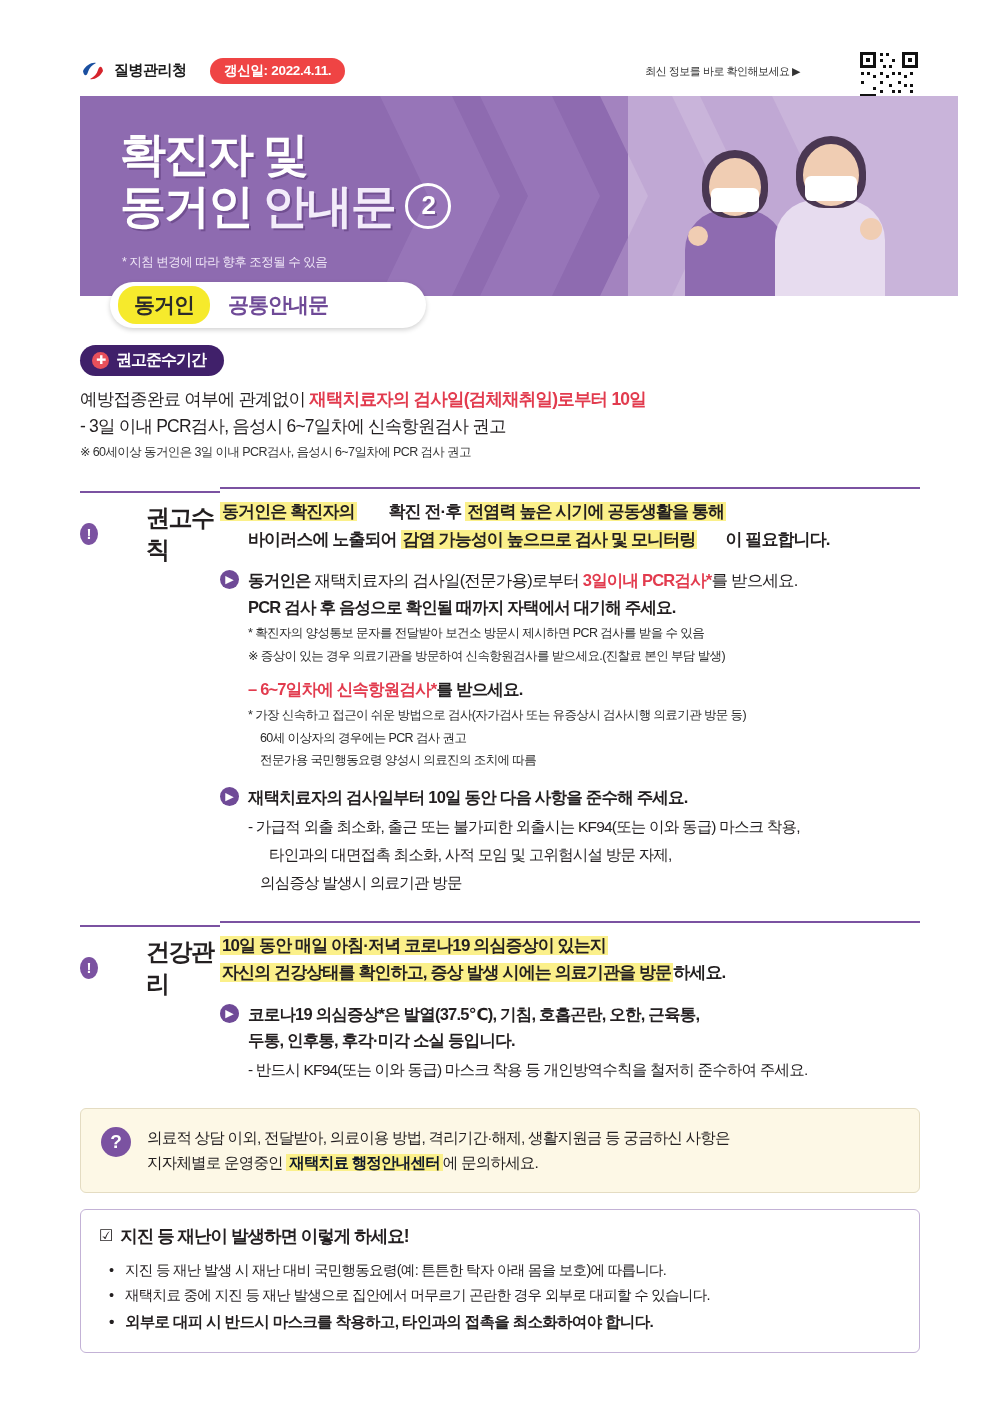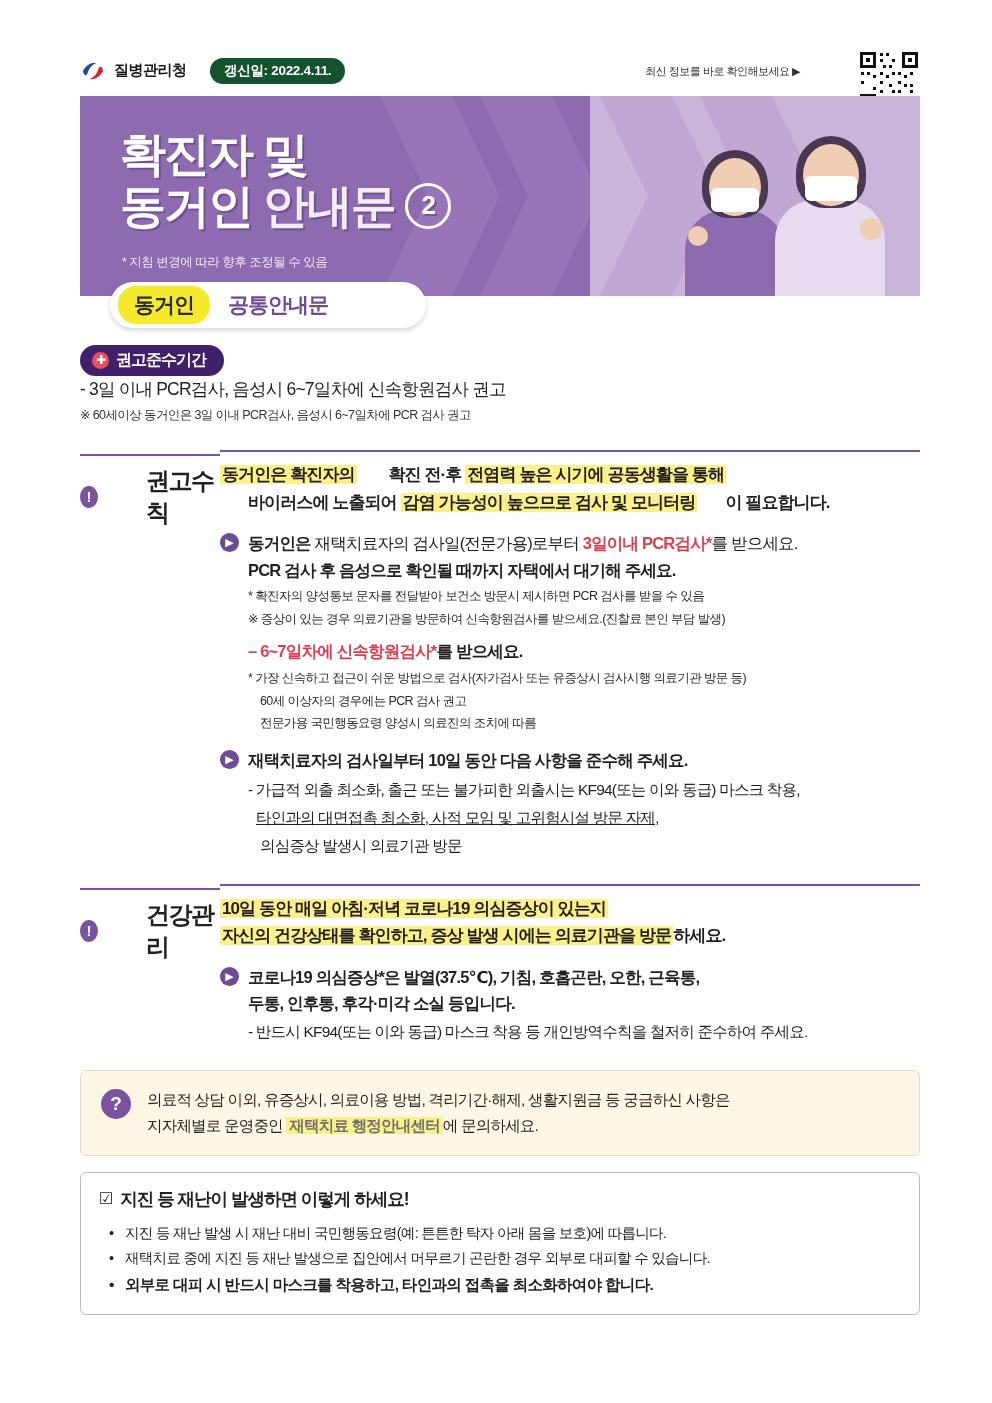--- a/index.html
+++ b/index.html
@@ -10,28 +10,28 @@
     color:#231f20;
     position:relative;
     overflow:hidden;
   }
   .page{position:relative;width:992px;height:1143px;}
 
   
   .topbar{position:absolute;left:80px;top:56px;width:840px;height:34px;}
   .gov-logo{position:absolute;left:0;top:2px;width:26px;height:26px;}
   .gov-name{position:absolute;left:34px;top:5px;font-size:15px;font-weight:bold;color:#1a1a1a;letter-spacing:-0.5px;}
-  .date-pill{position:absolute;left:130px;top:2px;background:#14532d;color:#fff;border-radius:13px;
+  .date-pill{position:absolute;left:130px;top:2px;background:#ef4444;color:#fff;border-radius:13px;
       padding:4px 14px;font-size:13.5px;font-weight:bold;letter-spacing:-0.3px;}
   .qr-note{position:absolute;right:120px;top:8px;font-size:11px;color:#333;letter-spacing:-0.5px;}
   .qr{position:absolute;right:0;top:-6px;width:62px;height:62px;background:#fff;}
   .qr svg{display:block;}
 
   
-  .hero{position:absolute;left:80px;top:96px;width:840px;height:200px;background:#8e6bb0;overflow:hidden;}
+  .hero{position:absolute;left:80px;top:96px;width:840px;height:200px;background:#8e6bb0;overflow:hidden;padding-left:38px;}
   .hero .chev{position:absolute;top:0;height:200px;width:120px;background:#9f7dbf;opacity:.55;
       clip-path:polygon(0 0,60% 0,100% 50%,60% 100%,0 100%,40% 50%);}
   .hero .band{position:absolute;right:0;top:0;width:330px;height:200px;background:#c9b4da;}
   .hero-title{position:absolute;left:40px;top:32px;color:#fff;font-size:46px;line-height:1.14;
       font-weight:bold;letter-spacing:-2px;text-shadow:2px 2px 0 rgba(60,30,90,.35);}
   .hero-title .lite{color:#f3ecfa;}
   .circle-num{display:inline-block;width:40px;height:40px;border:3px solid #fff;border-radius:50%;
       color:#fff;font-size:26px;line-height:38px;text-align:center;vertical-align:8px;margin-left:10px;font-weight:bold;}
   .hero-note{position:absolute;left:42px;top:158px;color:#efe6f7;font-size:12.5px;letter-spacing:-0.5px;}
   
@@ -82,21 +82,21 @@
   .dash-red{color:#e23b4e;font-weight:bold;font-size:16.5px;letter-spacing:-0.8px;}
   .dash-line{font-size:15.5px;letter-spacing:-0.8px;line-height:1.55;margin-top:4px;}
 
   
   .qbox{position:relative;margin-top:26px;background:#fdf8e6;border:1px solid #e4dcc2;border-radius:6px;
       padding:16px 18px 16px 66px;}
   .qmark{position:absolute;left:20px;top:18px;width:30px;height:30px;border-radius:50%;background:#7b52a1;
       color:#fff;font-size:19px;font-weight:bold;line-height:30px;text-align:center;}
   .qtxt{font-size:15.5px;letter-spacing:-0.8px;line-height:1.65;font-weight:bold;}
   .qtxt .norm{font-weight:normal;}
-  .yellow-strong{background:#fbf08a;color:#737373;font-weight:bold;padding:0 3px;}
+  .yellow-strong{background:#fbf08a;color:#0f172a;font-weight:bold;padding:0 3px;}
 
   
   .dbox{margin-top:16px;border:1px solid #c3b2d6;border-radius:6px;padding:14px 18px 16px 18px;}
   .dtitle{font-size:17.5px;font-weight:bold;letter-spacing:-1px;display:flex;gap:8px;align-items:center;}
   .chk{font-size:16px;}
   .dlist{margin:10px 0 0 10px;}
   .dli{display:flex;gap:9px;font-size:14.5px;letter-spacing:-0.7px;line-height:1.75;}
   .dot{flex:0 0 7px;}
   .dli.strong{font-weight:bold;font-size:15.5px;}
 </style>
@@ -204,20 +204,23 @@
     <span class="tab-b">공통안내문</span>
   </div>
 
   <div class="content">
 
     <div>
       <span class="sec-pill">
         <span class="plus-ico">✚</span>
         <span>권고준수기간</span>
       </span>
+      <div class="lead1">
+        <span>예방접종완료 여부에 관계없이 </span><b>재택치료자의 검사일(검체채취일)로부터 10일</b>
+      </div>
       <div class="lead2">- 3일 이내 PCR검사, 음성시 6~7일차에 신속항원검사 권고</div>
       <div class="small-note">※ 60세이상 동거인은 3일 이내 PCR검사, 음성시 6~7일차에 PCR 검사 권고</div>
     </div>
 
     <div class="row">
       <div class="row-head">
         <div class="hd">
           <span class="excl">!</span>
           <span class="hd-label">권고수칙</span>
         </div>
@@ -242,21 +245,21 @@
             <div class="sub-note" style="margin-left:12px;">60세 이상자의 경우에는 PCR 검사 권고</div>
             <div class="sub-note" style="margin-left:12px;">전문가용 국민행동요령 양성시 의료진의 조치에 따름</div>
           </div>
         </div>
 
         <div class="bullet">
           <span class="arrow">▶</span>
           <div class="bullet-txt">
             <b>재택치료자의 검사일부터 10일 동안 다음 사항을 준수해 주세요.</b>
             <div class="dash-line">- 가급적 외출 최소화, 출근 또는 불가피한 외출시는 KF94(또는 이와 동급) 마스크 착용,</div>
-            <div class="dash-line" style="margin-left:8px;text-decoration:underline;">타인과의 대면접촉 최소화, 사적 모임 및 고위험시설 방문 자제,</div>
+            <div class="dash-line" style="margin-left:21px;">타인과의 대면접촉 최소화, 사적 모임 및 고위험시설 방문 자제,</div>
             <div class="dash-line" style="margin-left:12px;">의심증상 발생시 의료기관 방문</div>
           </div>
         </div>
       </div>
     </div>
 
     <div class="row">
       <div class="row-head">
         <div class="hd">
           <span class="excl">!</span>
@@ -275,21 +278,21 @@
             <b>두통, 인후통, 후각·미각 소실 등입니다.</b>
             <div class="dash-line">- 반드시 KF94(또는 이와 동급) 마스크 착용 등 개인방역수칙을 철저히 준수하여 주세요.</div>
           </div>
         </div>
       </div>
     </div>
 
     <div class="qbox">
       <span class="qmark">?</span>
       <div class="qtxt">
-        <span class="norm">의료적 상담 이외, 유증상시, 의료이용 방법, 격리기간·해제, 생활지원금 등 궁금하신 사항은</span><br>
+        <span class="norm">의료적 상담 이외, 전달받아, 의료이용 방법, 격리기간·해제, 생활지원금 등 궁금하신 사항은</span><br>
         <span class="norm">지자체별로 운영중인 </span><span class="yellow-strong">재택치료 행정안내센터</span><span class="norm">에 문의하세요.</span>
       </div>
     </div>
 
     <div class="dbox">
       <div class="dtitle">
         <span class="chk">☑</span>
         <span>지진 등 재난이 발생하면 이렇게 하세요!</span>
       </div>
       <div class="dlist">

